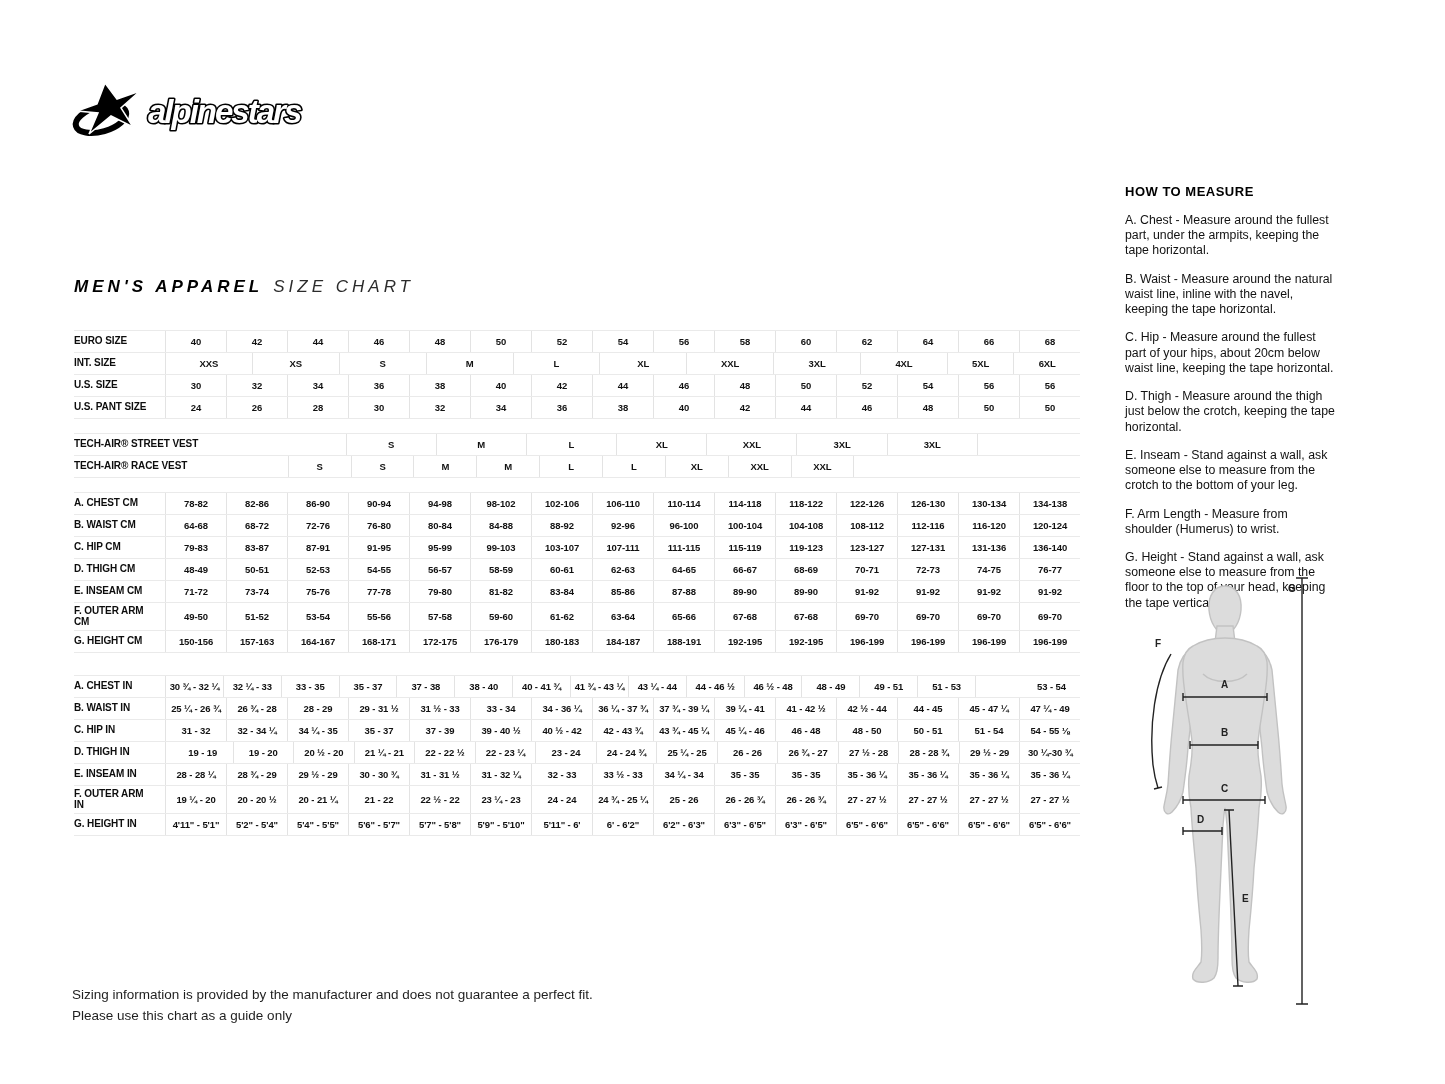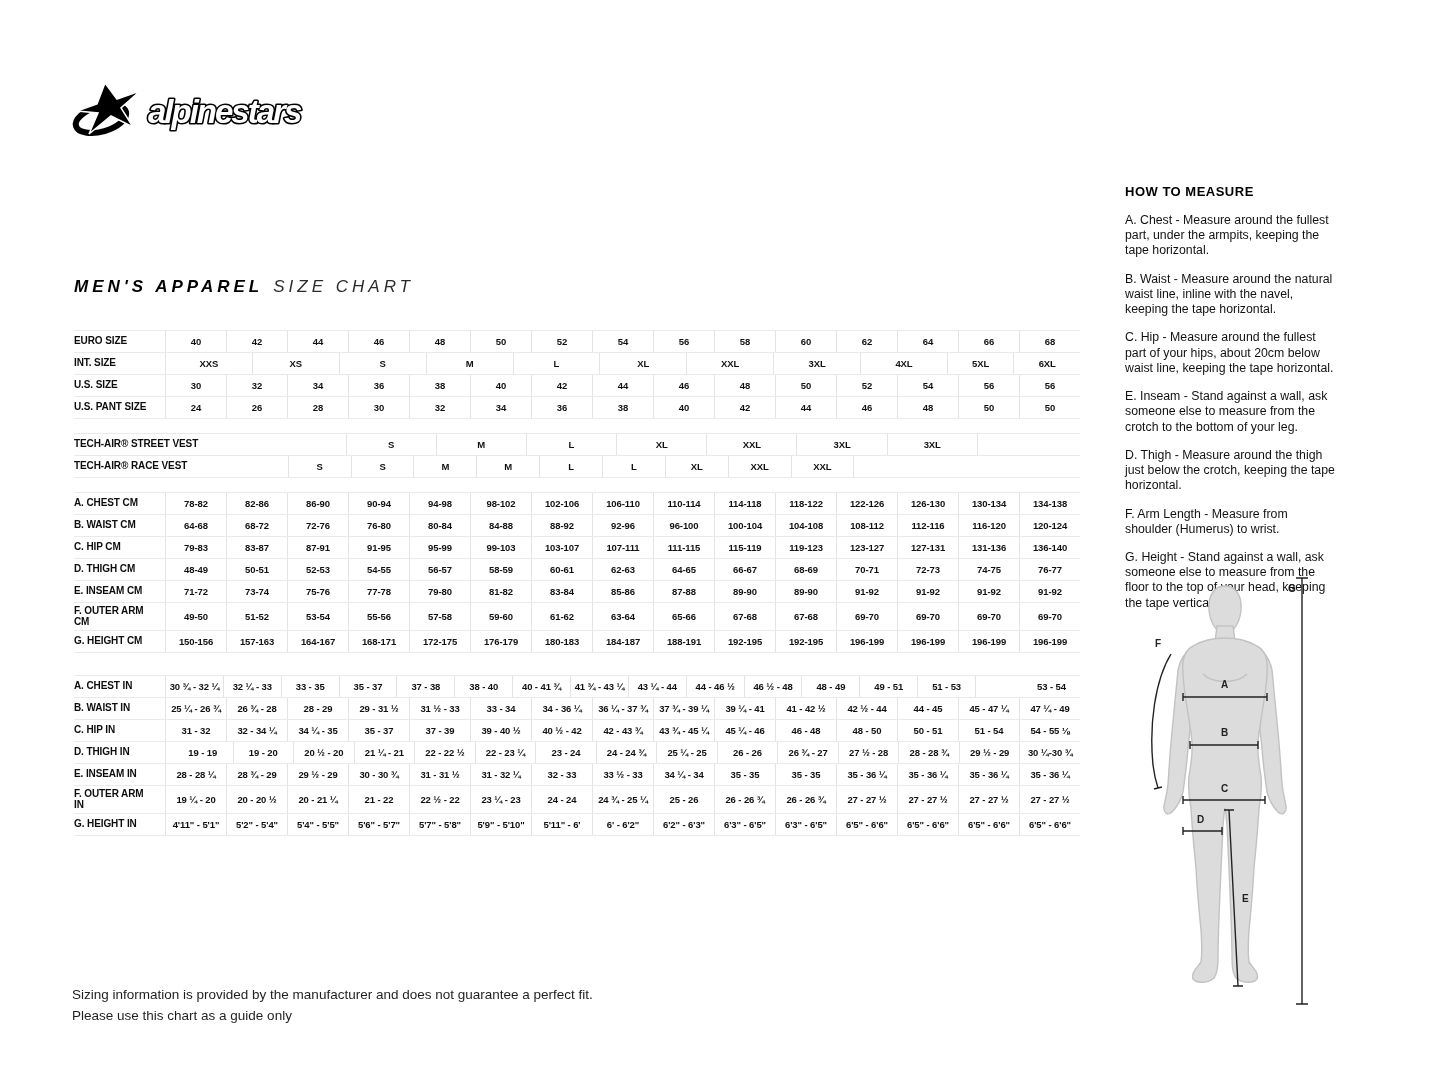--- a/index.html
+++ b/index.html
@@ -442,22 +442,22 @@
       </div>
     </div>
   </div>
 
 <div class="measure-panel">
   <h3 class="measure-heading">HOW TO MEASURE</h3>
   <div id="measure-items">
       <p class="measure-item">A. Chest - Measure around the fullest part, under the armpits, keeping the tape horizontal.</p>
       <p class="measure-item">B. Waist - Measure around the natural waist line, inline with the navel, keeping the tape horizontal.</p>
       <p class="measure-item">C. Hip - Measure around the fullest part of your hips, about 20cm below waist line, keeping the tape horizontal.</p>
+      <p class="measure-item">D. Thigh - Measure around the thigh just below the crotch, keeping the tape horizontal.</p>
       <p class="measure-item">E. Inseam - Stand against a wall, ask someone else to measure from the crotch to the bottom of your leg.</p>
-      <p class="measure-item">D. Thigh - Measure around the thigh just below the crotch, keeping the tape horizontal.</p>
       <p class="measure-item">F. Arm Length - Measure from shoulder (Humerus) to wrist.</p>
       <p class="measure-item">G. Height - Stand against a wall, ask someone else to measure from the floor to the top of your head, keeping the tape vertical.</p>
     </div>
 </div>
 
 <svg class="diagram" width="175" height="447" viewBox="0 0 175 447">
   <g fill="#dcdcdc" stroke="#c2c2c2" stroke-width="1.4">
 
     <path d="M80,16 C91,16 97,26 96,40 C95,52 89,62 80,66 C71,62 65,52 64,40 C63,26 69,16 80,16 Z"></path>
 

